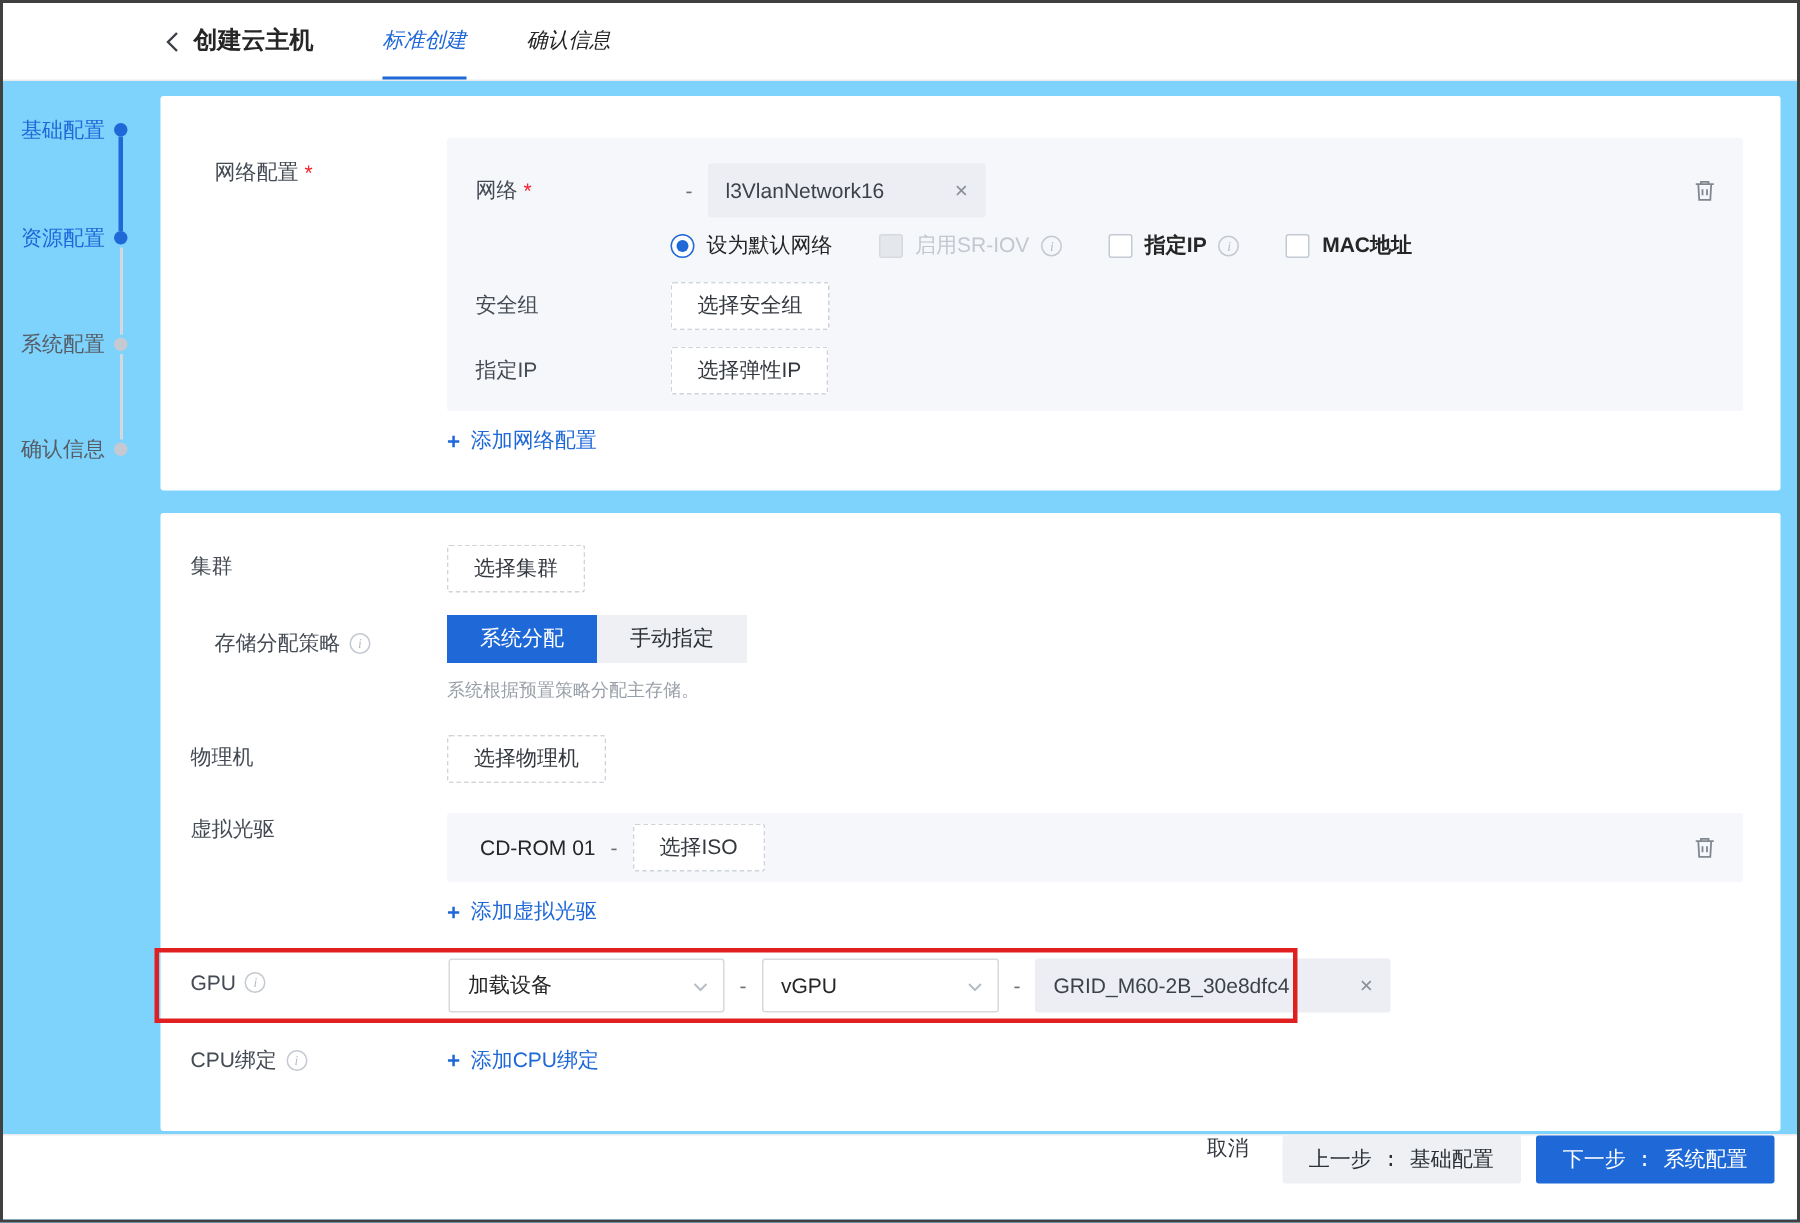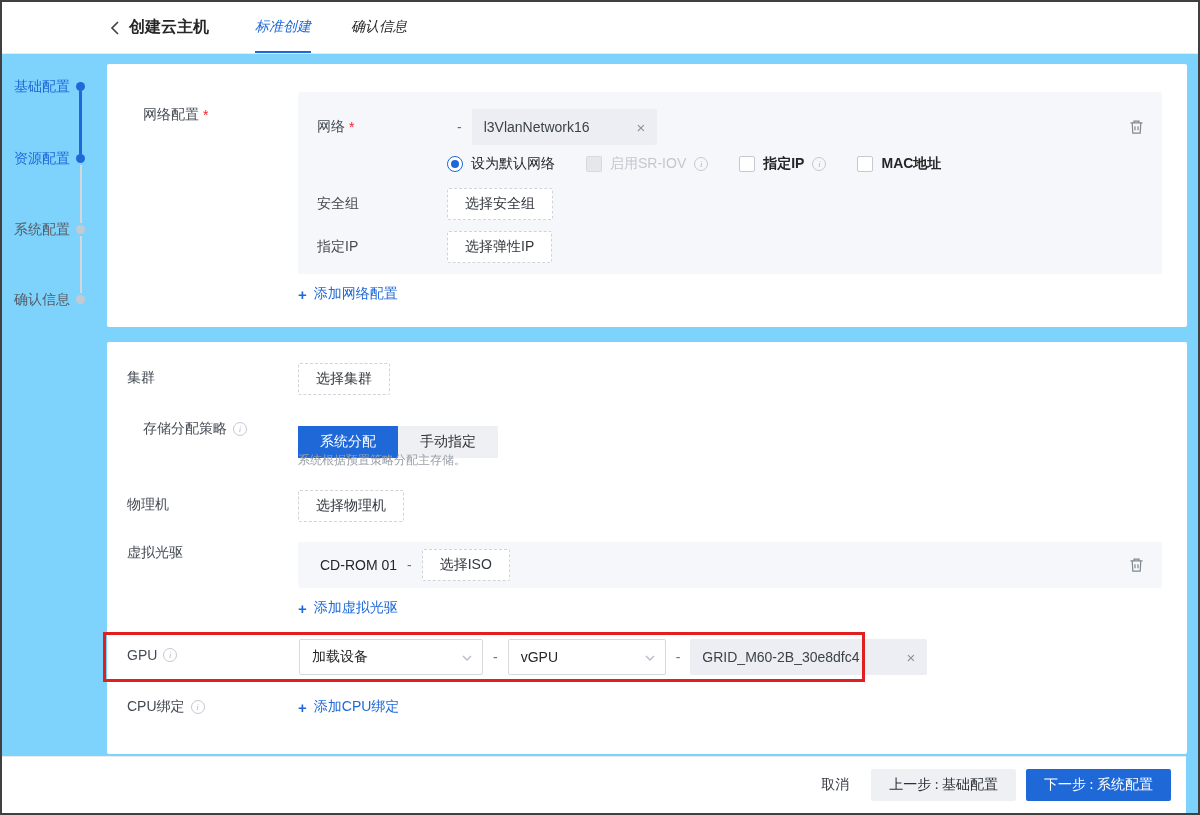--- a/index.html
+++ b/index.html
@@ -106,26 +106,26 @@
   .toggle .seg.inactive { background:#eef0f3; color:#2b3036; }
   .hint { position:absolute; color:#9aa0a9; font-size:12px; white-space:nowrap; }
 
   .red-box {
     position:absolute; left:-4px; top:290px; width:762px; height:50px;
     border:3px solid #e02020; z-index:5; pointer-events:none;
   }
 
   
   .footer {
-    position:absolute; left:0; right:12px; bottom:0; height:57px; background:#fff;
-    border-top:1px solid #e8eaed; display:flex; align-items:center;
+    position:absolute; left:0; right:0; bottom:0; height:57px; background:#fff;
+    border-top:1px solid #e8eaed; display:flex; align-items:flex-start;
     justify-content:flex-end; padding-right:15px;
   }
   .cancel-btn { color:#33383f; cursor:pointer; margin-right:22px; background:none; border:none; font-size:14px; font-family:inherit; }
-  .btn { height:32px; border:none; border-radius:2px; padding:0 18px; font-size:14px; font-family:Liberation Serif, serif; cursor:pointer; }
+  .btn { height:32px; border:none; border-radius:2px; padding:0 18px; font-size:14px; font-family:Liberation Mono, monospace; cursor:pointer; }
   .btn.prev { background:#eef0f3; color:#2b3036; margin-right:10px; }
   .btn.next { background:#1e68d8; color:#fff; }
 </style>
 </head>
 <body>
 
 <div class="screen">
 
   <div class="header">
     <span class="back-btn">
@@ -221,21 +221,21 @@
 
     <div class="card card2">
 
       <span class="field-label row-abs" style="left:20px;top:27px">集群</span>
       <span class="dashed-btn" style="position:absolute;left:191px;top:21px">选择集群</span>
 
       <span class="field-label row-abs" style="left:36px;top:78px">
         <span>存储分配策略</span>
         <span class="info-i">i</span>
       </span>
-      <div class="toggle row-abs" style="left:191px;top:84px">
+      <div class="toggle row-abs" style="left:191px;top:68px">
         <span class="seg active">系统分配</span>
         <span class="seg inactive">手动指定</span>
       </div>
       <span class="hint" style="left:191px;top:110px">系统根据预置策略分配主存储。</span>
 
       <span class="field-label row-abs" style="left:20px;top:154px">物理机</span>
       <span class="dashed-btn" style="position:absolute;left:191px;top:148px">选择物理机</span>
 
       <span class="field-label row-abs" style="left:20px;top:202px">虚拟光驱</span>
       <div class="panel cdrom-panel">

